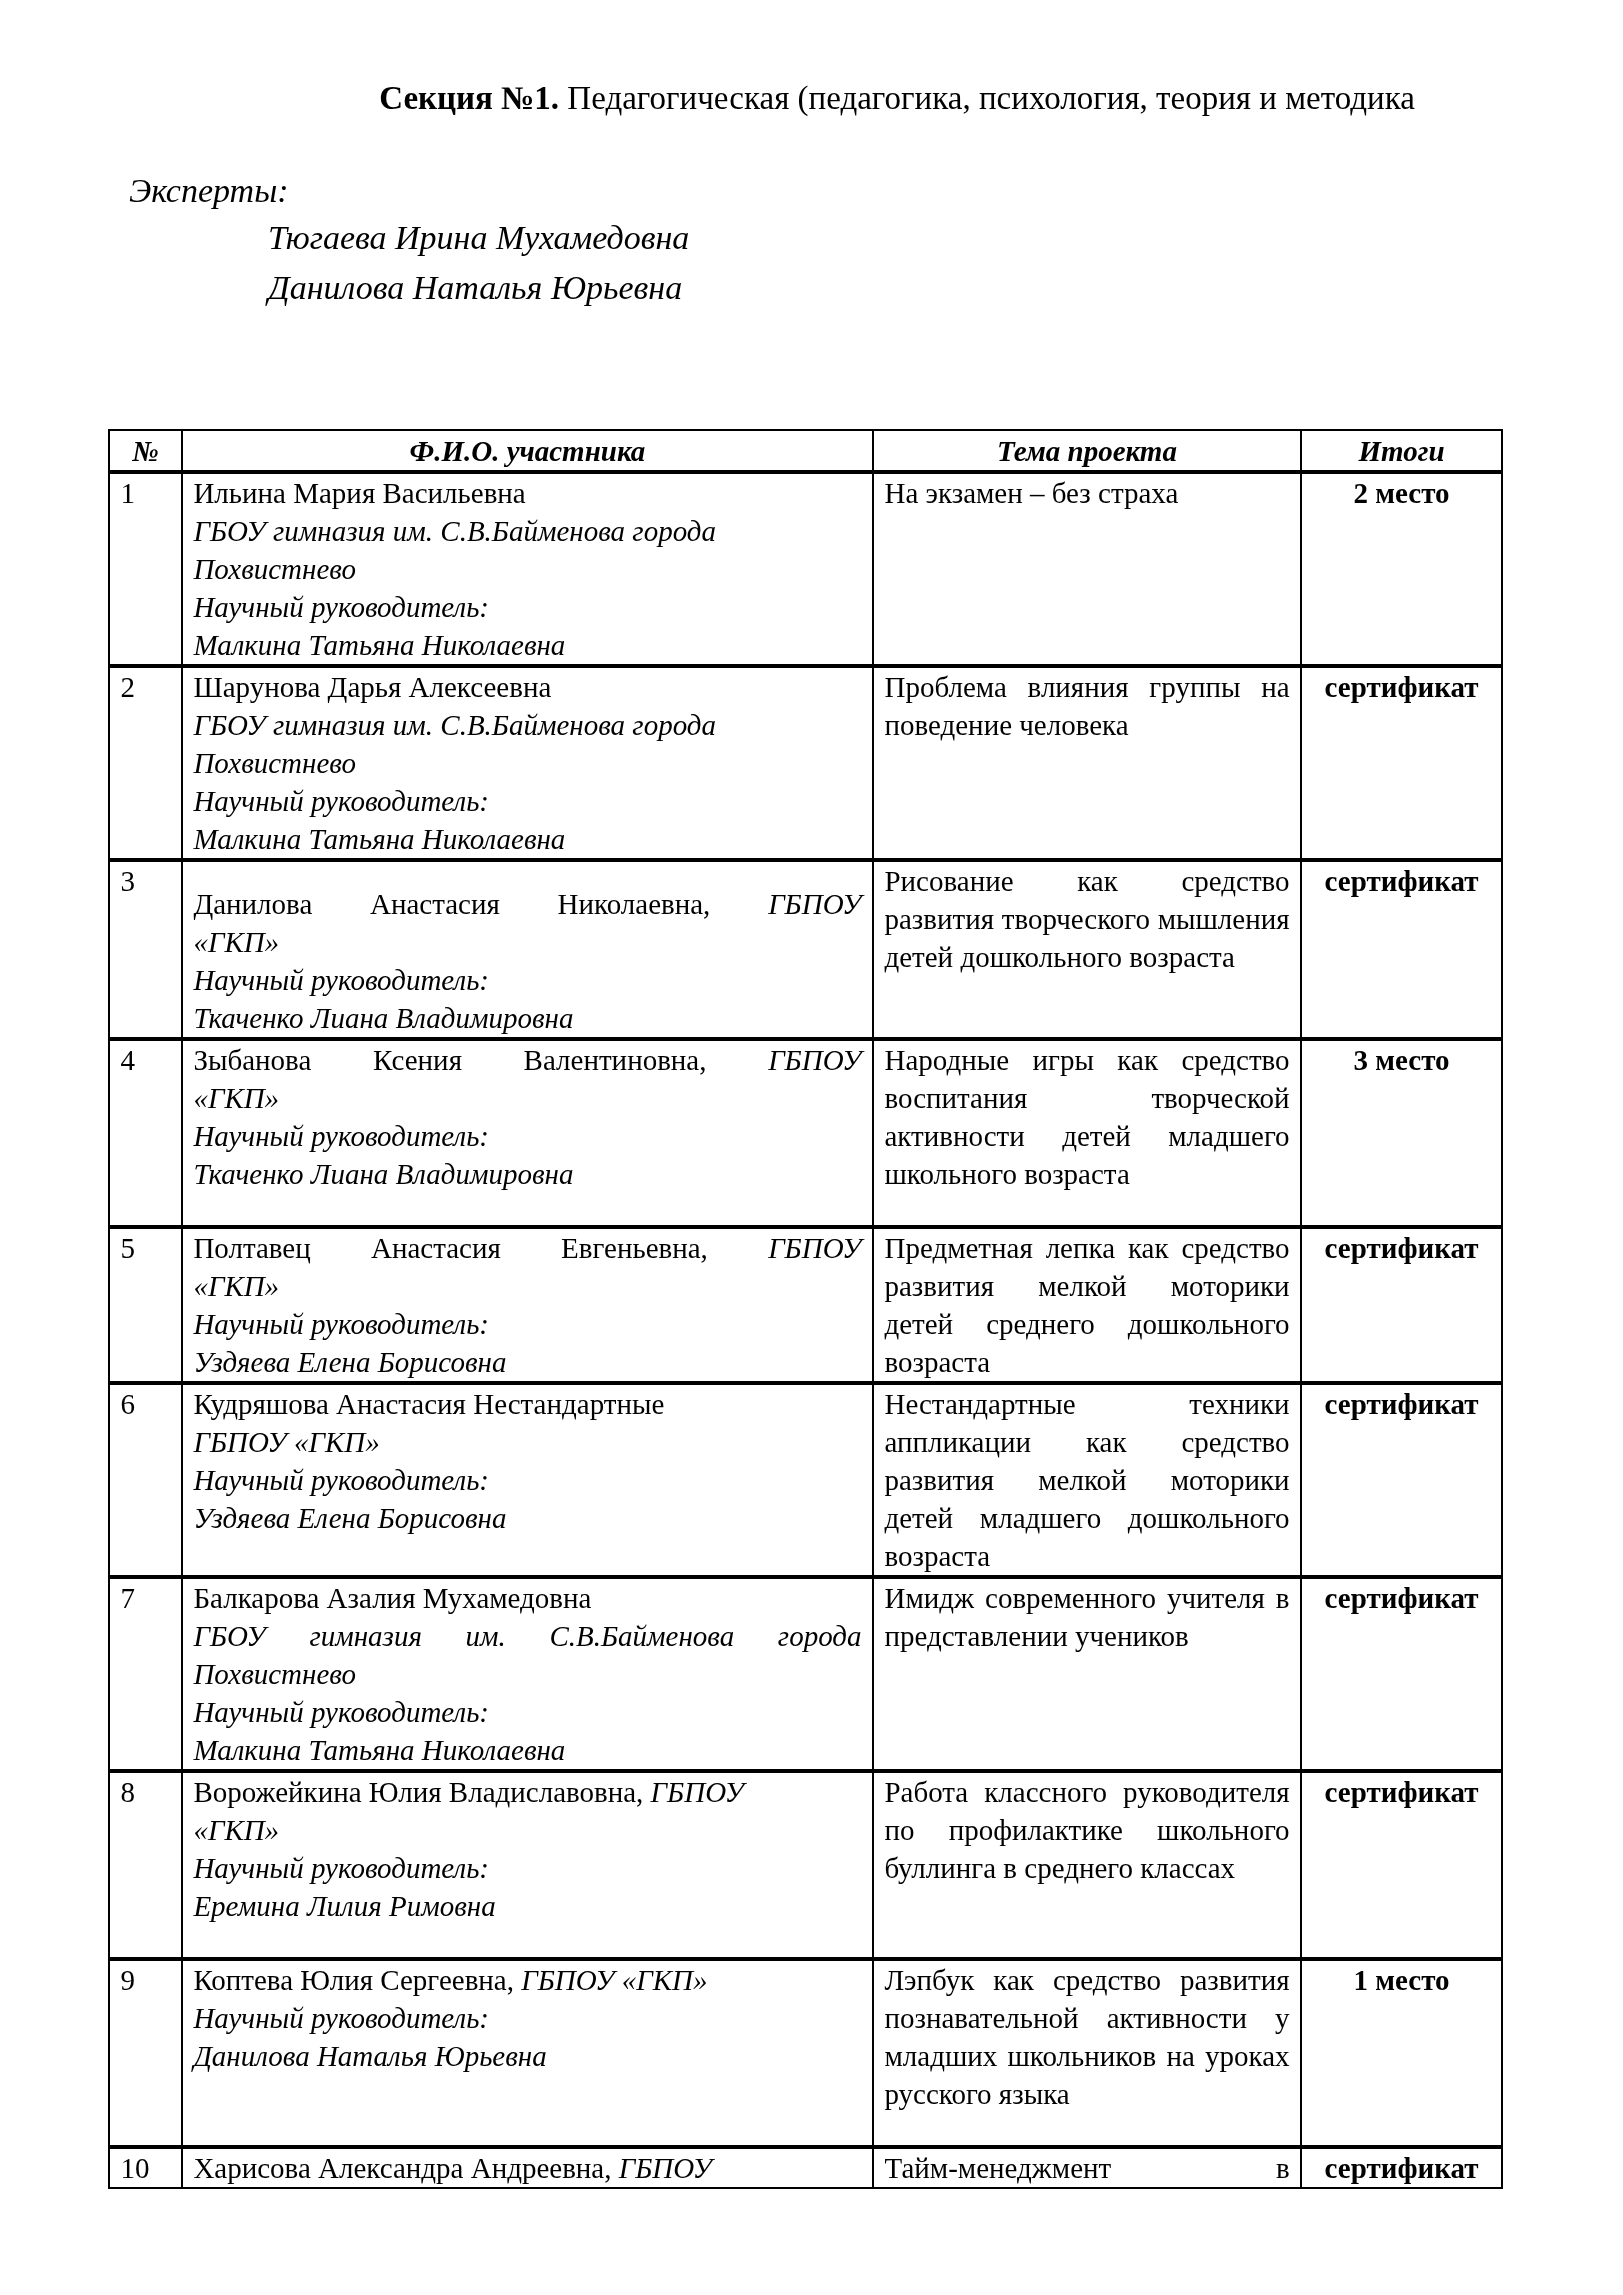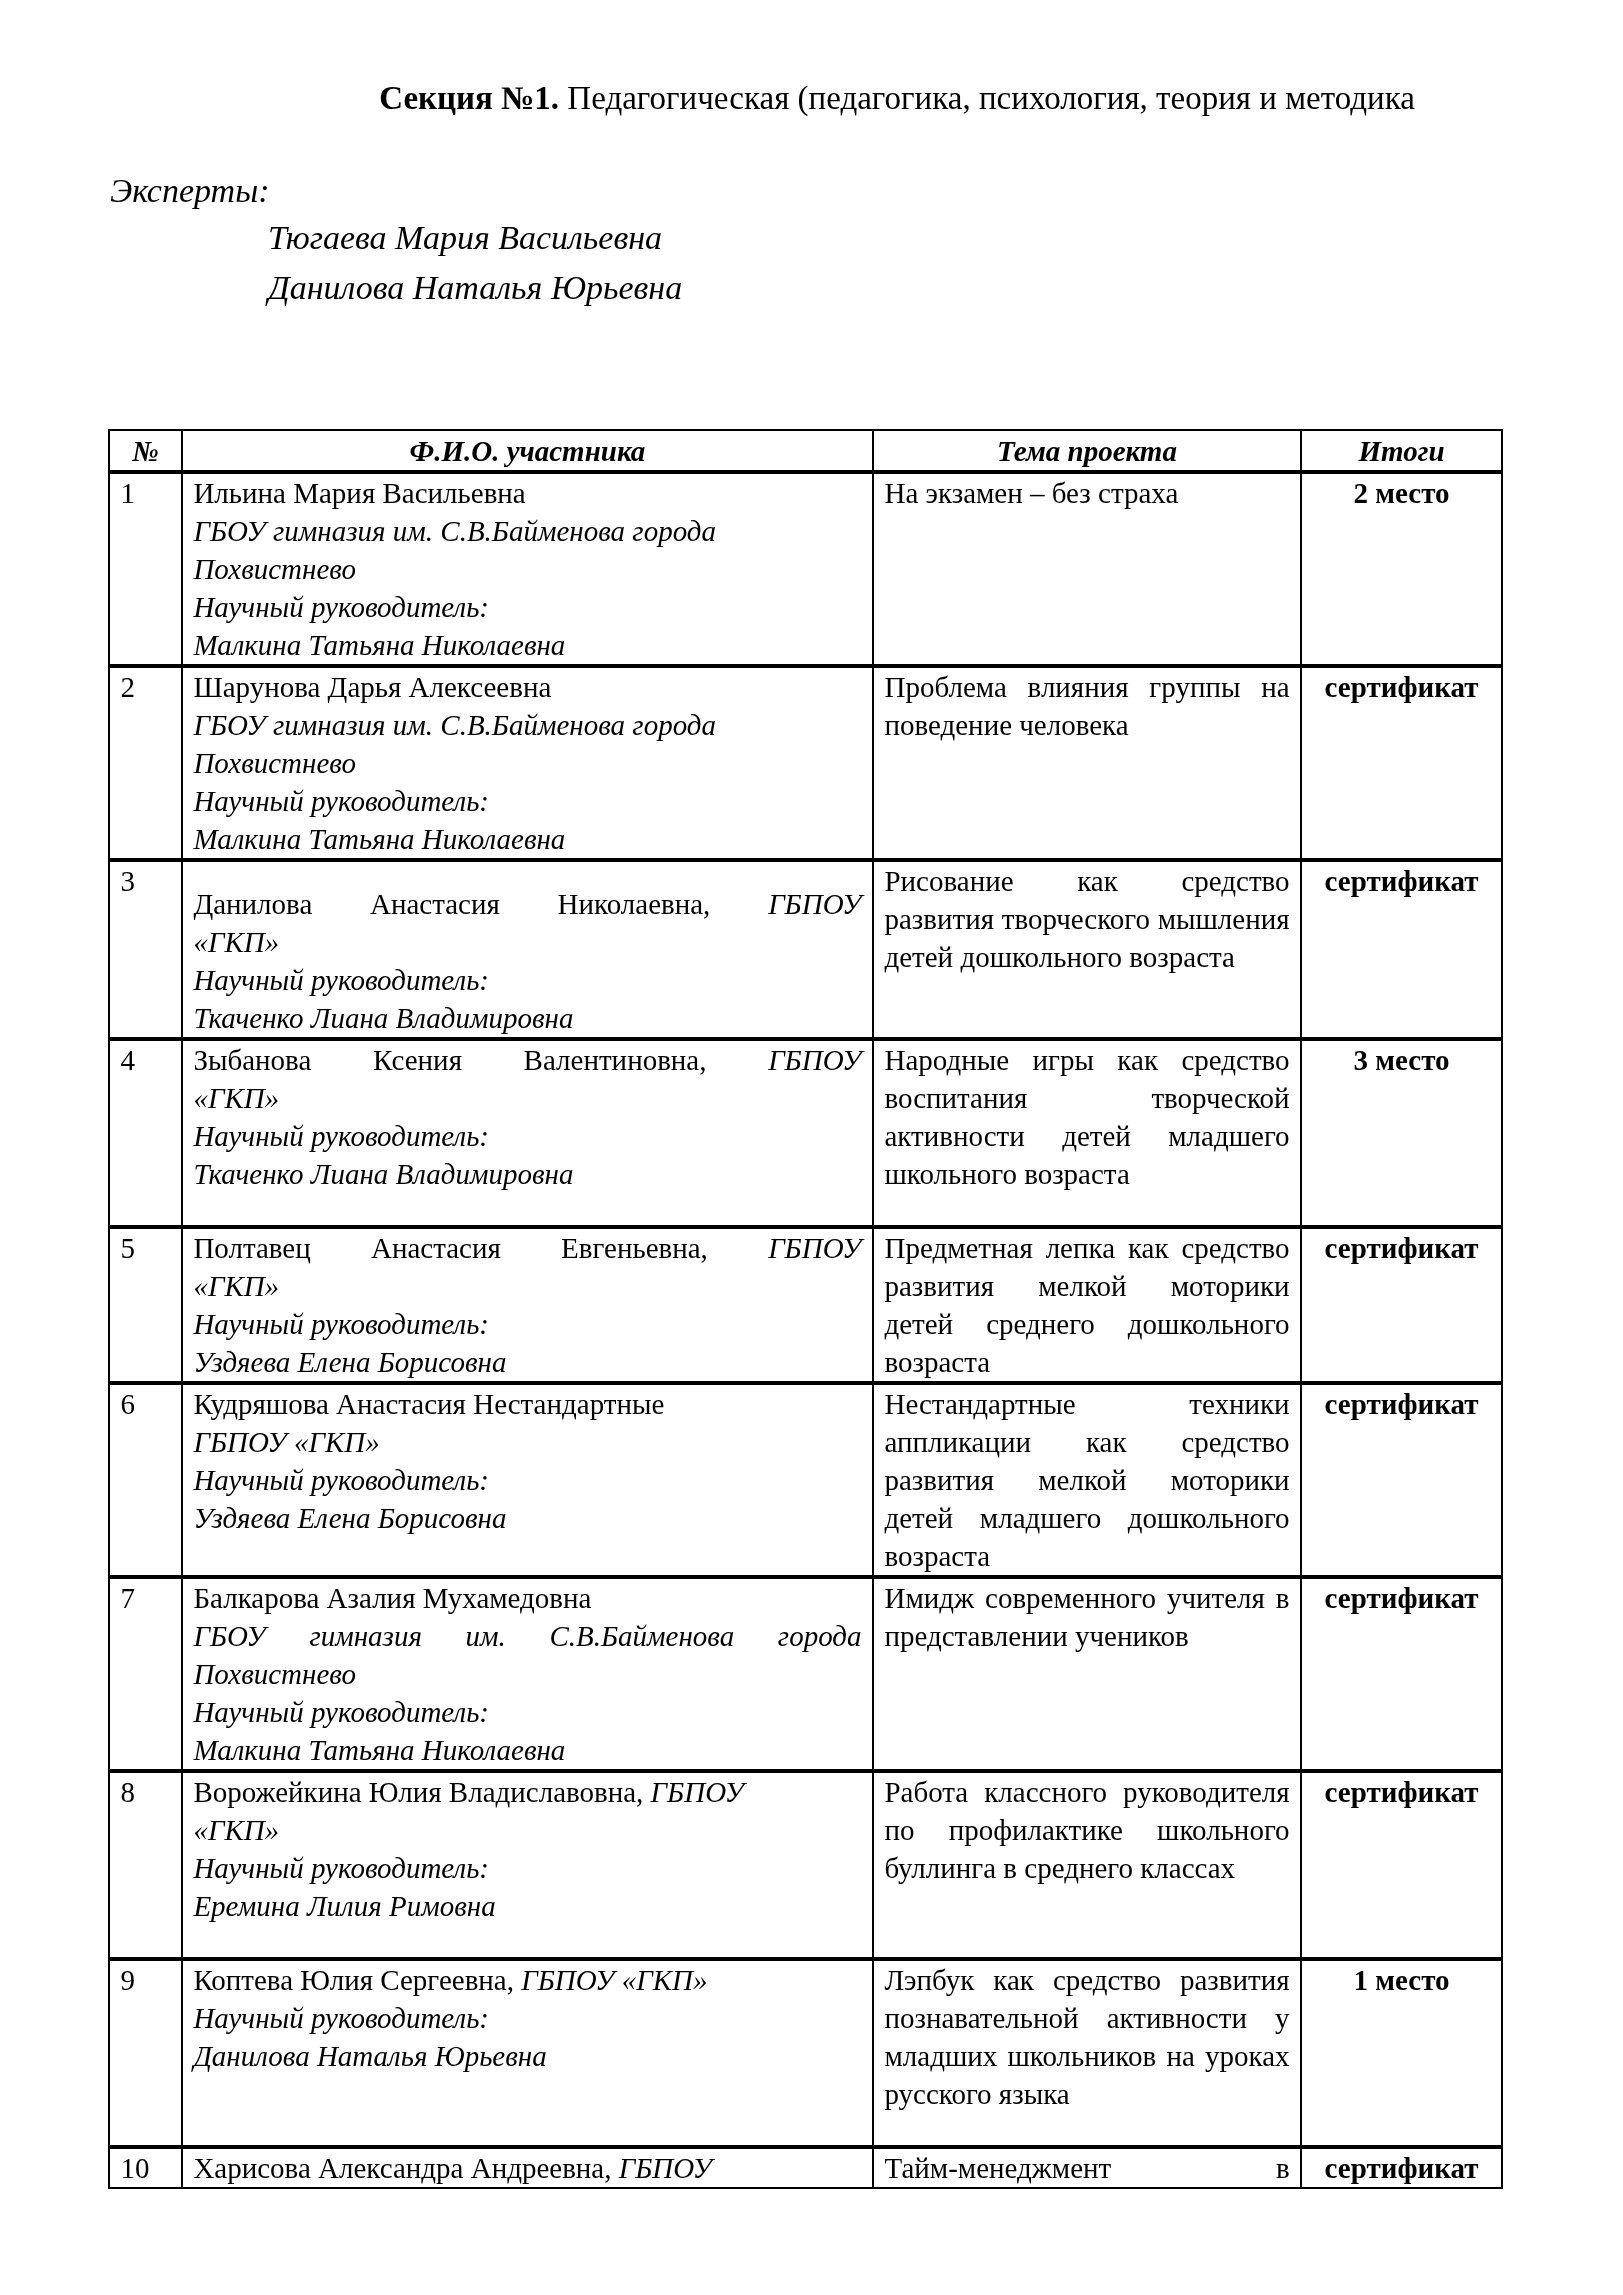--- a/index.html
+++ b/index.html
@@ -6,21 +6,21 @@
   body {
     width: 1623px; height: 2295px; position: relative; overflow: hidden;
     font-family: "Liberation Serif", "DejaVu Serif", serif; color: #000;
   }
   .title {
     position: absolute; left: 249px; width: 1296px; top: 77px;
     text-align: center; font-size: 33px; line-height: 42px;
   }
   .title .bold { font-weight: bold; }
   .experts-label {
-    position: absolute; left: 110px; top: 168px;
+    position: absolute; left: 129px; top: 168px;
     font-style: italic; font-size: 34px; line-height: 46px;
   }
   .experts-list {
     position: absolute; left: 268px; top: 213px;
     font-style: italic; font-size: 34px; line-height: 50px;
   }
   .experts-list div { height: 50px; }
   table.results {
     position: absolute; left: 108px; top: 429px; width: 1395px;
     border-collapse: collapse; font-size: 29px; line-height: 38px;
@@ -50,21 +50,21 @@
 
 <div class="title">
   <div>
     <span class="bold">Секция №1.</span>
     <span>Педагогическая (педагогика, психология, теория и методика</span>
   </div>
 </div>
 
 <div class="experts-label">Эксперты:</div>
 <div class="experts-list">
-  <div>Тюгаева Мария Васильевна</div>
+  <div>Тюгаева Ирина Мухамедовна</div>
   <div>Данилова Наталья Юрьевна</div>
 </div>
 
 <table class="results">
   <colgroup>
     <col class="c-num">
       <col class="c-name">
       <col class="c-topic">
       <col class="c-result">
   </colgroup>

